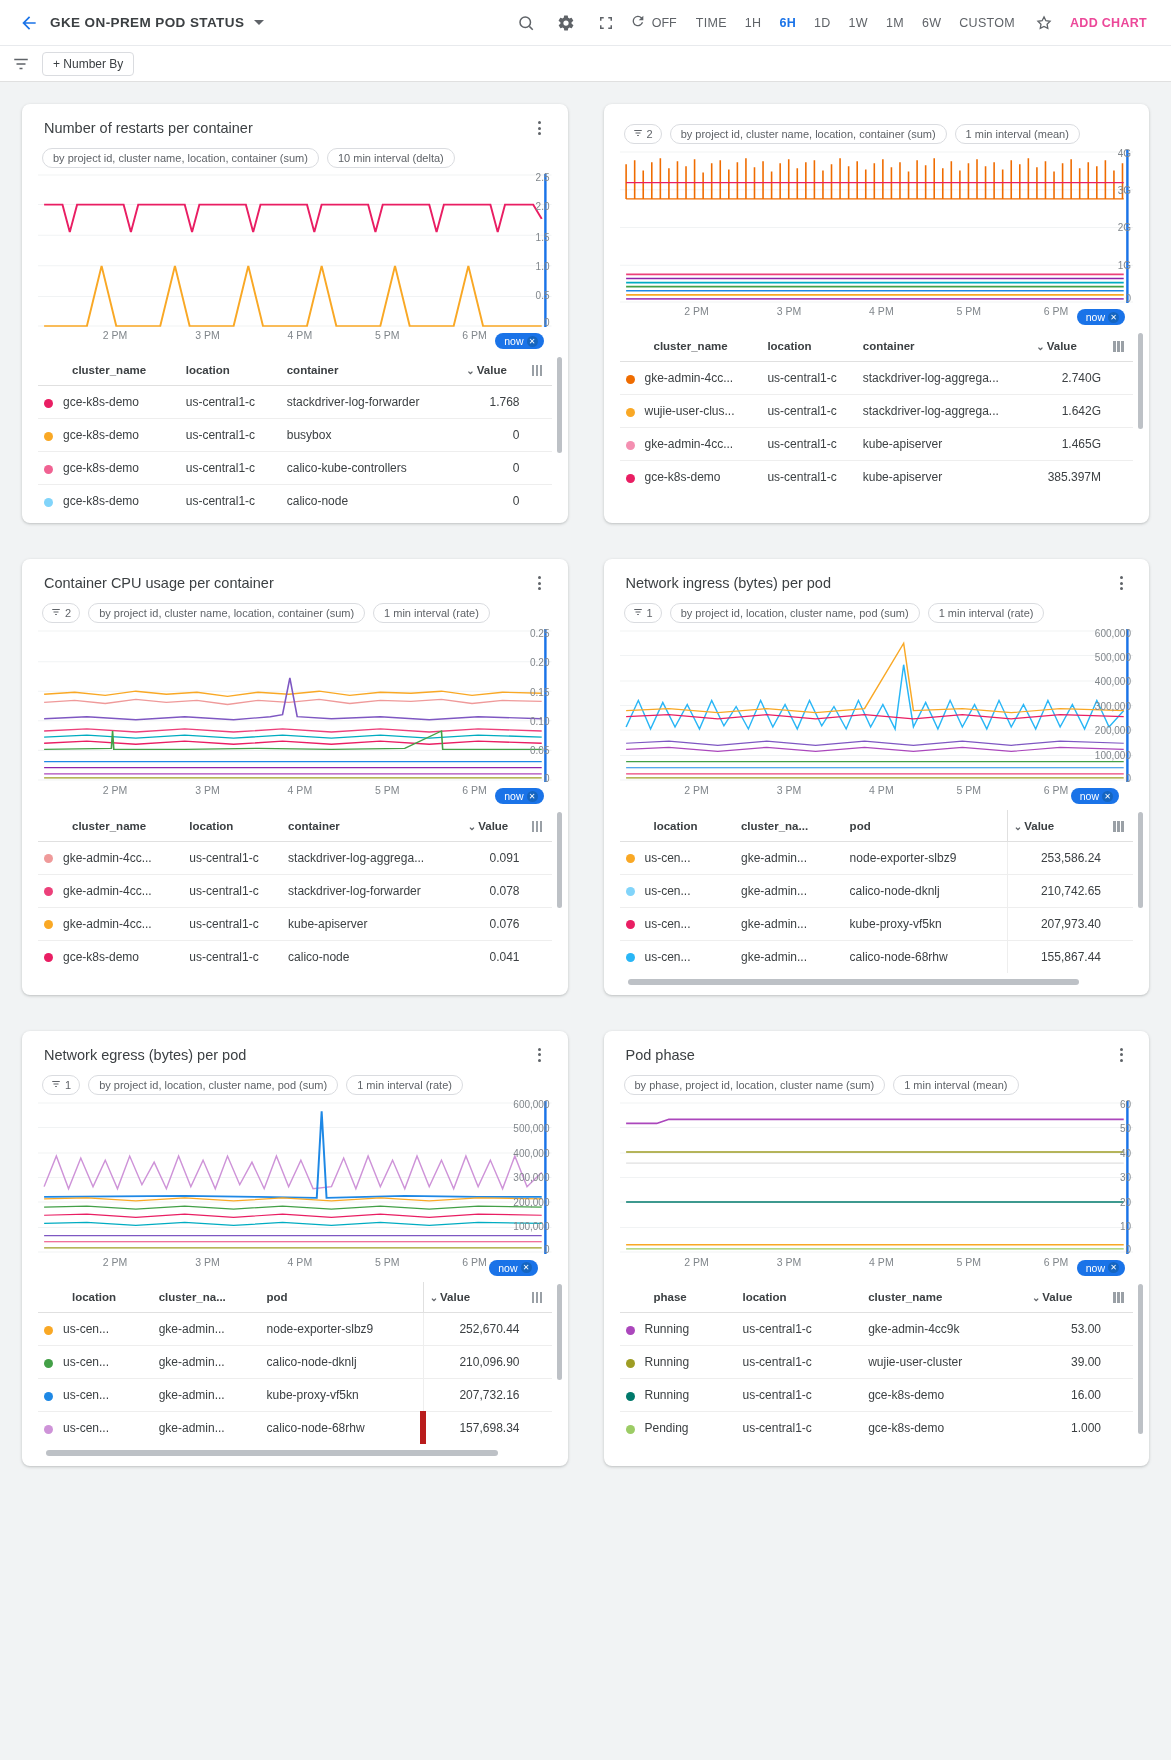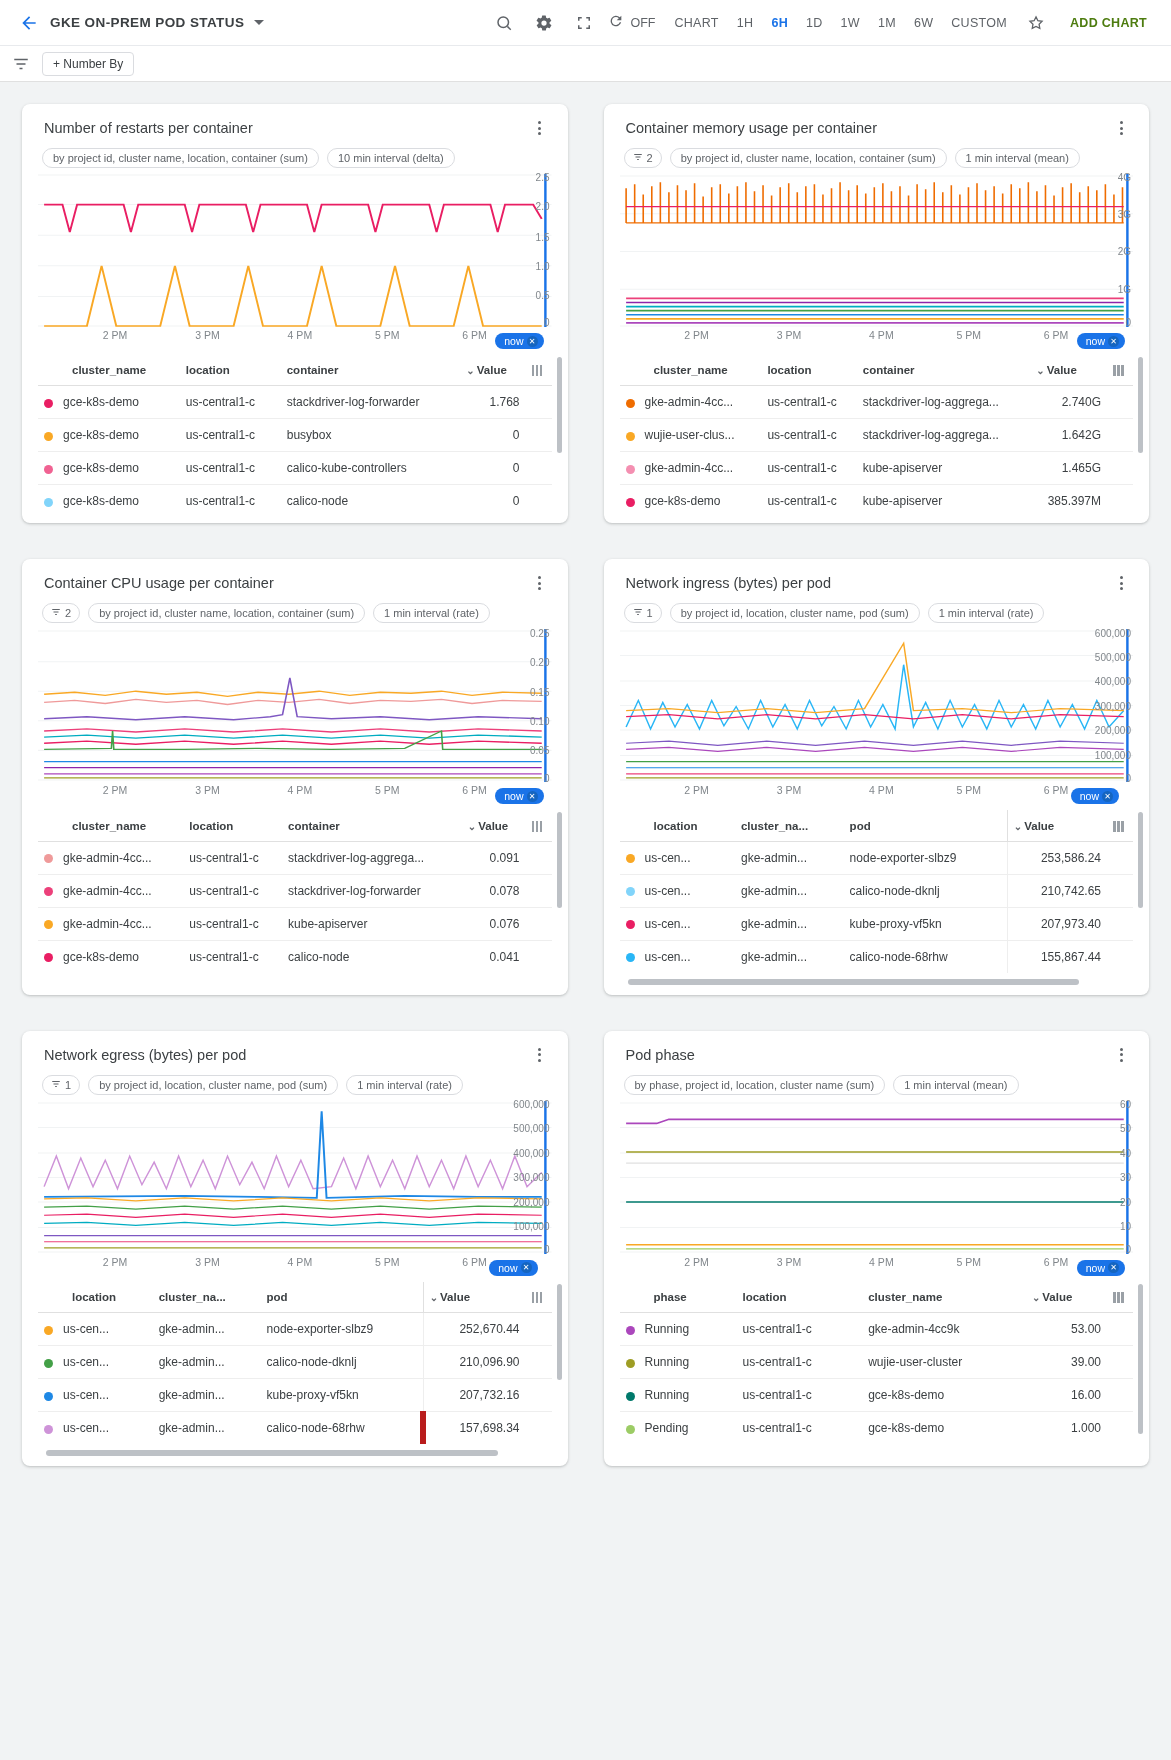--- a/index.html
+++ b/index.html
@@ -33,21 +33,21 @@
   .tb-icon {
     width: 40px; height: 40px; display: flex; align-items: center; justify-content: center;
     color: #5f6368; cursor: pointer;
   }
   .refresh-off { display: flex; align-items: center; gap: 6px; color: #5f6368; font-size: 12.5px; padding: 0 10px 0 4px; cursor: pointer; }
   .range-btn {
     font-size: 12.5px; color: #5f6368; padding: 0 9px; height: 36px; line-height: 36px;
     cursor: pointer; letter-spacing: .3px;
   }
   .range-btn.active { color: #1a73e8; font-weight: bold; }
-  .add-chart { font-size: 12.5px; color: #4d7c0f; font-weight: bold; padding: 0 10px 0 6px; cursor: pointer; letter-spacing: .3px; margin-left: 8px; }
+  .add-chart { font-size: 12.5px; color: #ec4899; font-weight: bold; padding: 0 10px 0 6px; cursor: pointer; letter-spacing: .3px; }
 
   
   .filterbar {
     height: 36px; background: #fff; display: flex; align-items: center;
     padding: 0 10px; border-bottom: 1px solid #e0e0e0; gap: 10px;
   }
   .filter-icon { color: #5f6368; width: 22px; display: flex; align-items: center; justify-content: center; cursor: pointer;}
   .groupby-chip {
     border: 1px solid #dadce0; border-radius: 4px; font-size: 12px; color: #3c4043;
     padding: 4px 10px; background: #fff; cursor: pointer; white-space: nowrap;
@@ -158,21 +158,21 @@
           </svg>
       </div>
       <div class="refresh-off">
         <span>
           <svg width="16" height="16" viewBox="0 0 24 24" fill="currentColor">
               <path d="M17.65 6.35A8 8 0 1 0 19.73 14h-2.1A6 6 0 1 1 12 6a5.9 5.9 0 0 1 4.22 1.78L13 11h7V4l-2.35 2.35z"></path>
             </svg>
         </span>
         <span>OFF</span>
       </div>
-      <div class="range-btn">CHART</div>
+      <div class="range-btn">TIME</div>
       <div class="range-btn">1H</div>
       <div class="range-btn active">6H</div>
       <div class="range-btn">1D</div>
       <div class="range-btn">1W</div>
       <div class="range-btn">1M</div>
       <div class="range-btn">6W</div>
       <div class="range-btn">CUSTOM</div>
       <div class="tb-icon">
         <svg width="18" height="18" viewBox="0 0 24 24" fill="none" stroke="currentColor" stroke-width="1.7">
             <path d="M12 3.8l2.5 5.1 5.6.8-4 3.9 1 5.6-5.1-2.7-5 2.7 1-5.6-4.1-3.9 5.6-.8z"></path>
@@ -284,28 +284,20 @@
             <td class="val-col">0</td>
                 <td></td>
           </tr>
         </tbody>
           </table>
         <div class="tbl-scroll" style="height:96px;top:2px;right:-10px"></div>
       </div>
     </div>
 
     <div class="card">
-      <div class="card-head">
-        <div class="card-title">Container memory usage per container</div>
-        <div class="kebab">
-            <i></i>
-            <i></i>
-            <i></i>
-          </div>
-      </div>
       <div class="chips">
         <div class="chip chip-count">
           <span><svg width="10" height="10" viewBox="0 0 24 24" fill="currentColor">
                 <path d="M3 5h18v2H3zM6 11h12v2H6zM10 17h4v2h-4z"></path>
               </svg></span>
           <span>2</span>
         </div>
         <div class="chip">by project id, cluster name, location, container (sum)</div>
         <div class="chip">1 min interval (mean)</div>
       </div>

